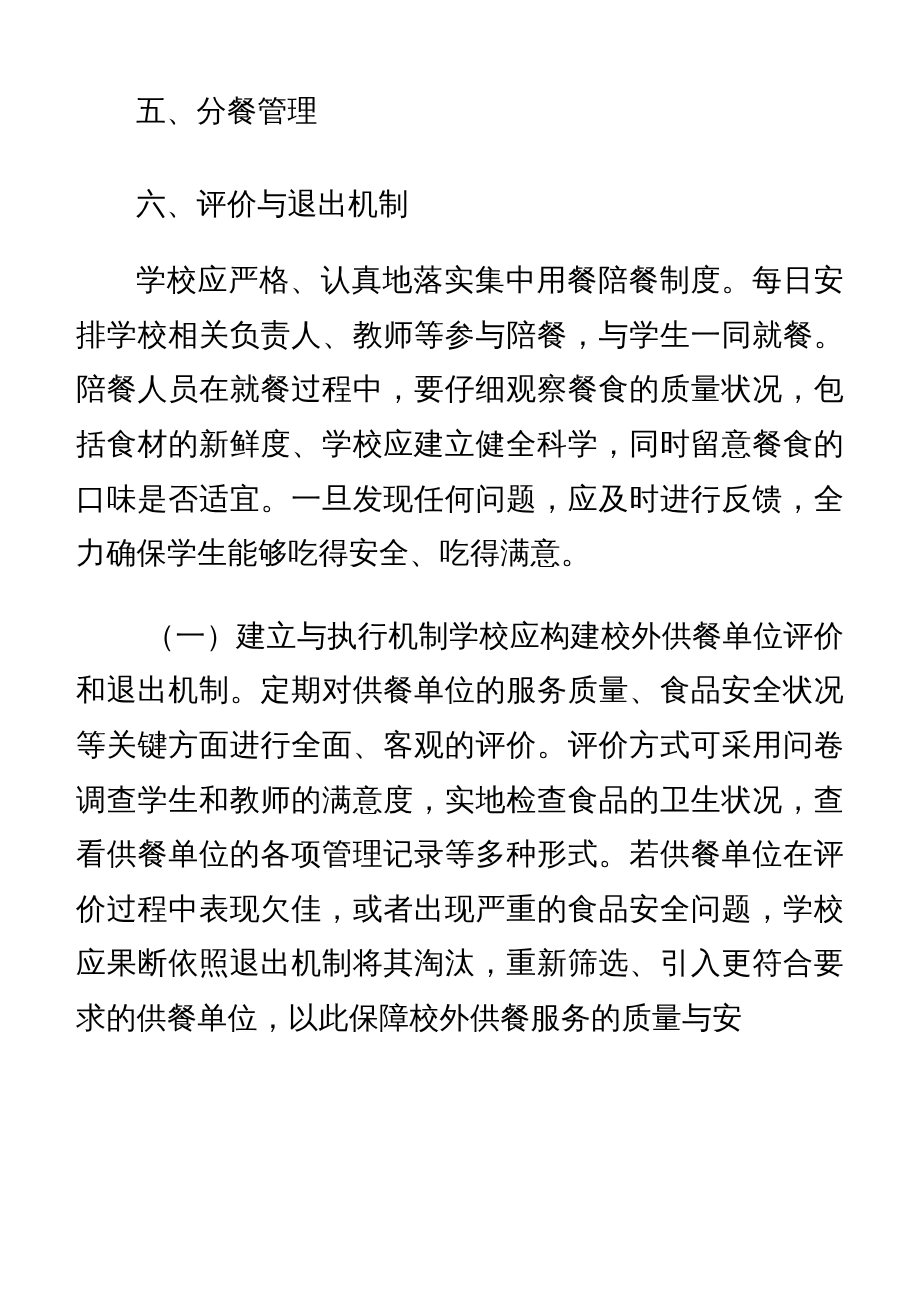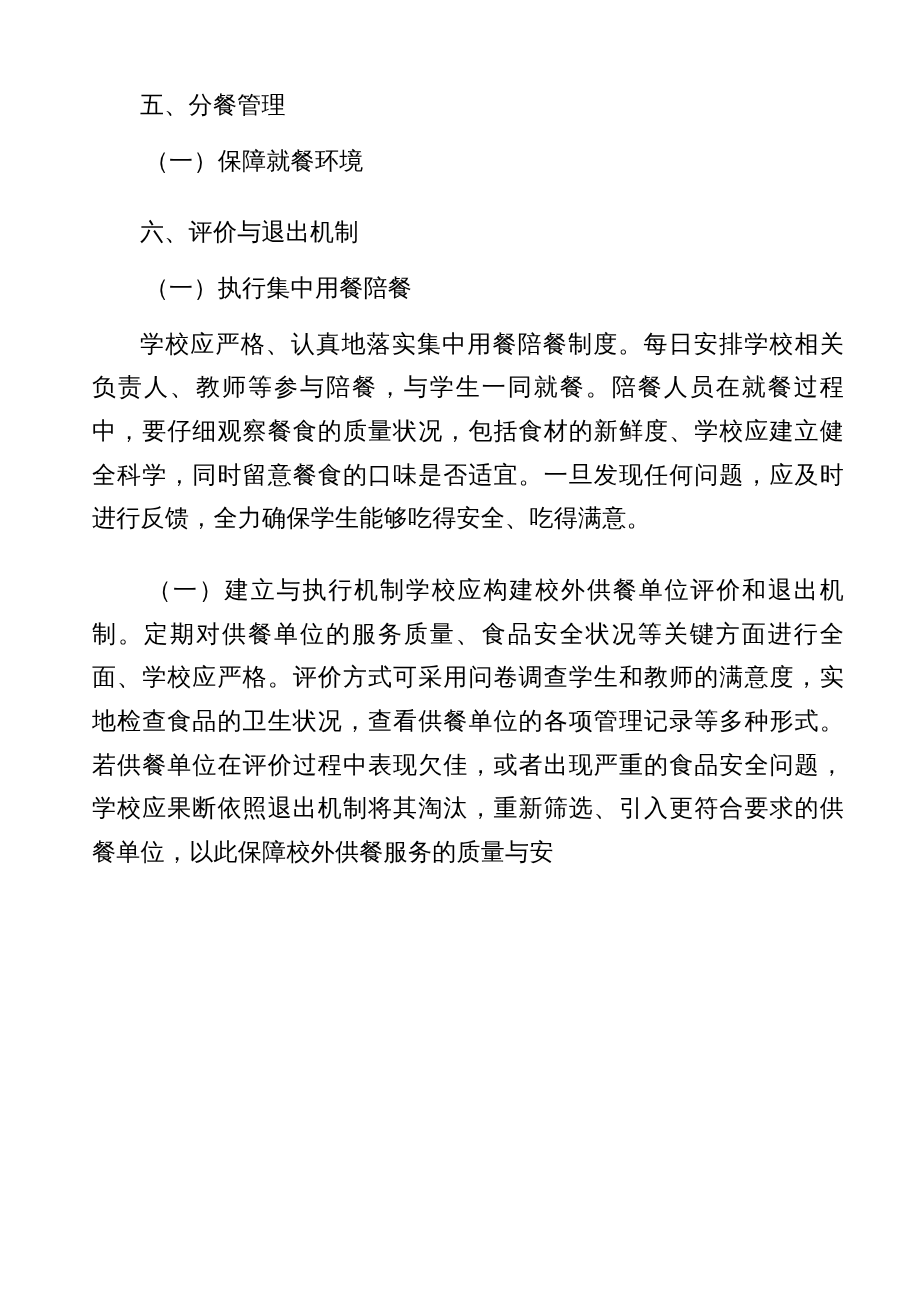--- a/index.html
+++ b/index.html
@@ -15,26 +15,25 @@
   }
   .page {
     position: relative;
     width: 920px;
     height: 1301px;
     box-sizing: border-box;
     padding: 84px 76px 0 76px;
     overflow: hidden;
   }
   .doc-body {
-    font-size: 24px;
+    font-size: 30px;
     line-height: 1.82;
     text-align: justify;
     text-justify: inter-ideograph;
     letter-spacing: 0.3px;
-    margin-left: 16px;
   }
   p {
     margin: 0 0 2px 0;
   }
   .heading {
     text-indent: 2em;
     font-weight: normal;
   }
   .sub-heading {
     text-indent: 2.2em;
@@ -50,32 +49,30 @@
 </style>
 </head>
 <body>
 
 <div class="page">
   <div class="doc-body">
 
     <p class="heading">五、分餐管理</p>
     <div class="spacer-sm"></div>
 
-    <p class="sub-heading">（一）保障就餐环境</p>
     <div class="spacer-sm"></div>
 
     <div class="spacer-md"></div>
 
     <p class="heading">六、评价与退出机制</p>
     <div class="spacer-sm"></div>
 
-    <p class="sub-heading">（一）执行集中用餐陪餐</p>
     <div class="spacer-sm"></div>
 
     <p class="para">学校应严格、认真地落实集中用餐陪餐制度。每日安排学校相关负责人、教师等参与陪餐，与学生一同就餐。陪餐人员在就餐过程中，要仔细观察餐食的质量状况，包括食材的新鲜度、学校应建立健全科学，同时留意餐食的口味是否适宜。一旦发现任何问题，应及时进行反馈，全力确保学生能够吃得安全、吃得满意。</p>
     <div class="spacer-md"></div>
 
     <div class="spacer-sm"></div>
 
-    <p class="para-tight">（一）建立与执行机制学校应构建校外供餐单位评价和退出机制。定期对供餐单位的服务质量、食品安全状况等关键方面进行全面、学校应严格。评价方式可采用问卷调查学生和教师的满意度，实地检查食品的卫生状况，查看供餐单位的各项管理记录等多种形式。若供餐单位在评价过程中表现欠佳，或者出现严重的食品安全问题，学校应果断依照退出机制将其淘汰，重新筛选、引入更符合要求的供餐单位，以此保障校外供餐服务的质量与安</p>
+    <p class="para-tight">（一）建立与执行机制学校应构建校外供餐单位评价和退出机制。定期对供餐单位的服务质量、食品安全状况等关键方面进行全面、客观的评价。评价方式可采用问卷调查学生和教师的满意度，实地检查食品的卫生状况，查看供餐单位的各项管理记录等多种形式。若供餐单位在评价过程中表现欠佳，或者出现严重的食品安全问题，学校应果断依照退出机制将其淘汰，重新筛选、引入更符合要求的供餐单位，以此保障校外供餐服务的质量与安</p>
 
   </div>
 </div>
 
 </body></html>

